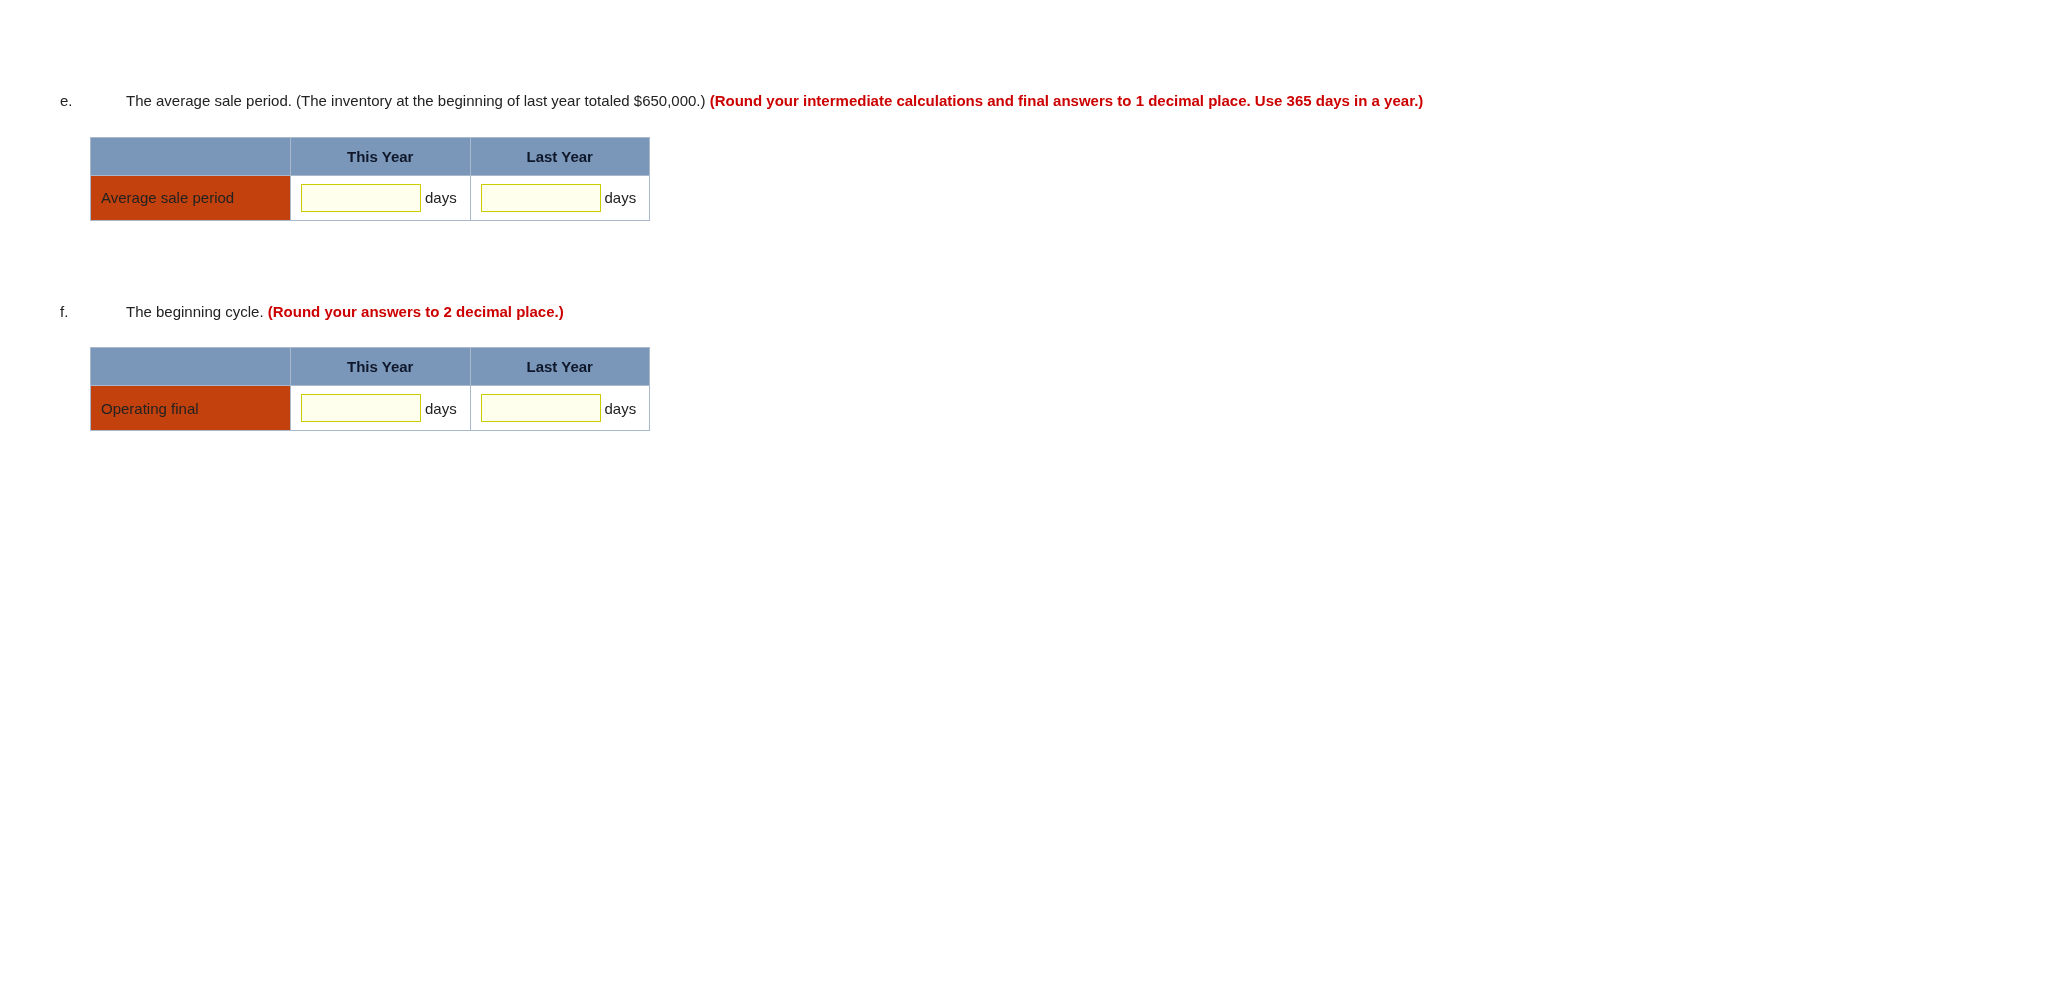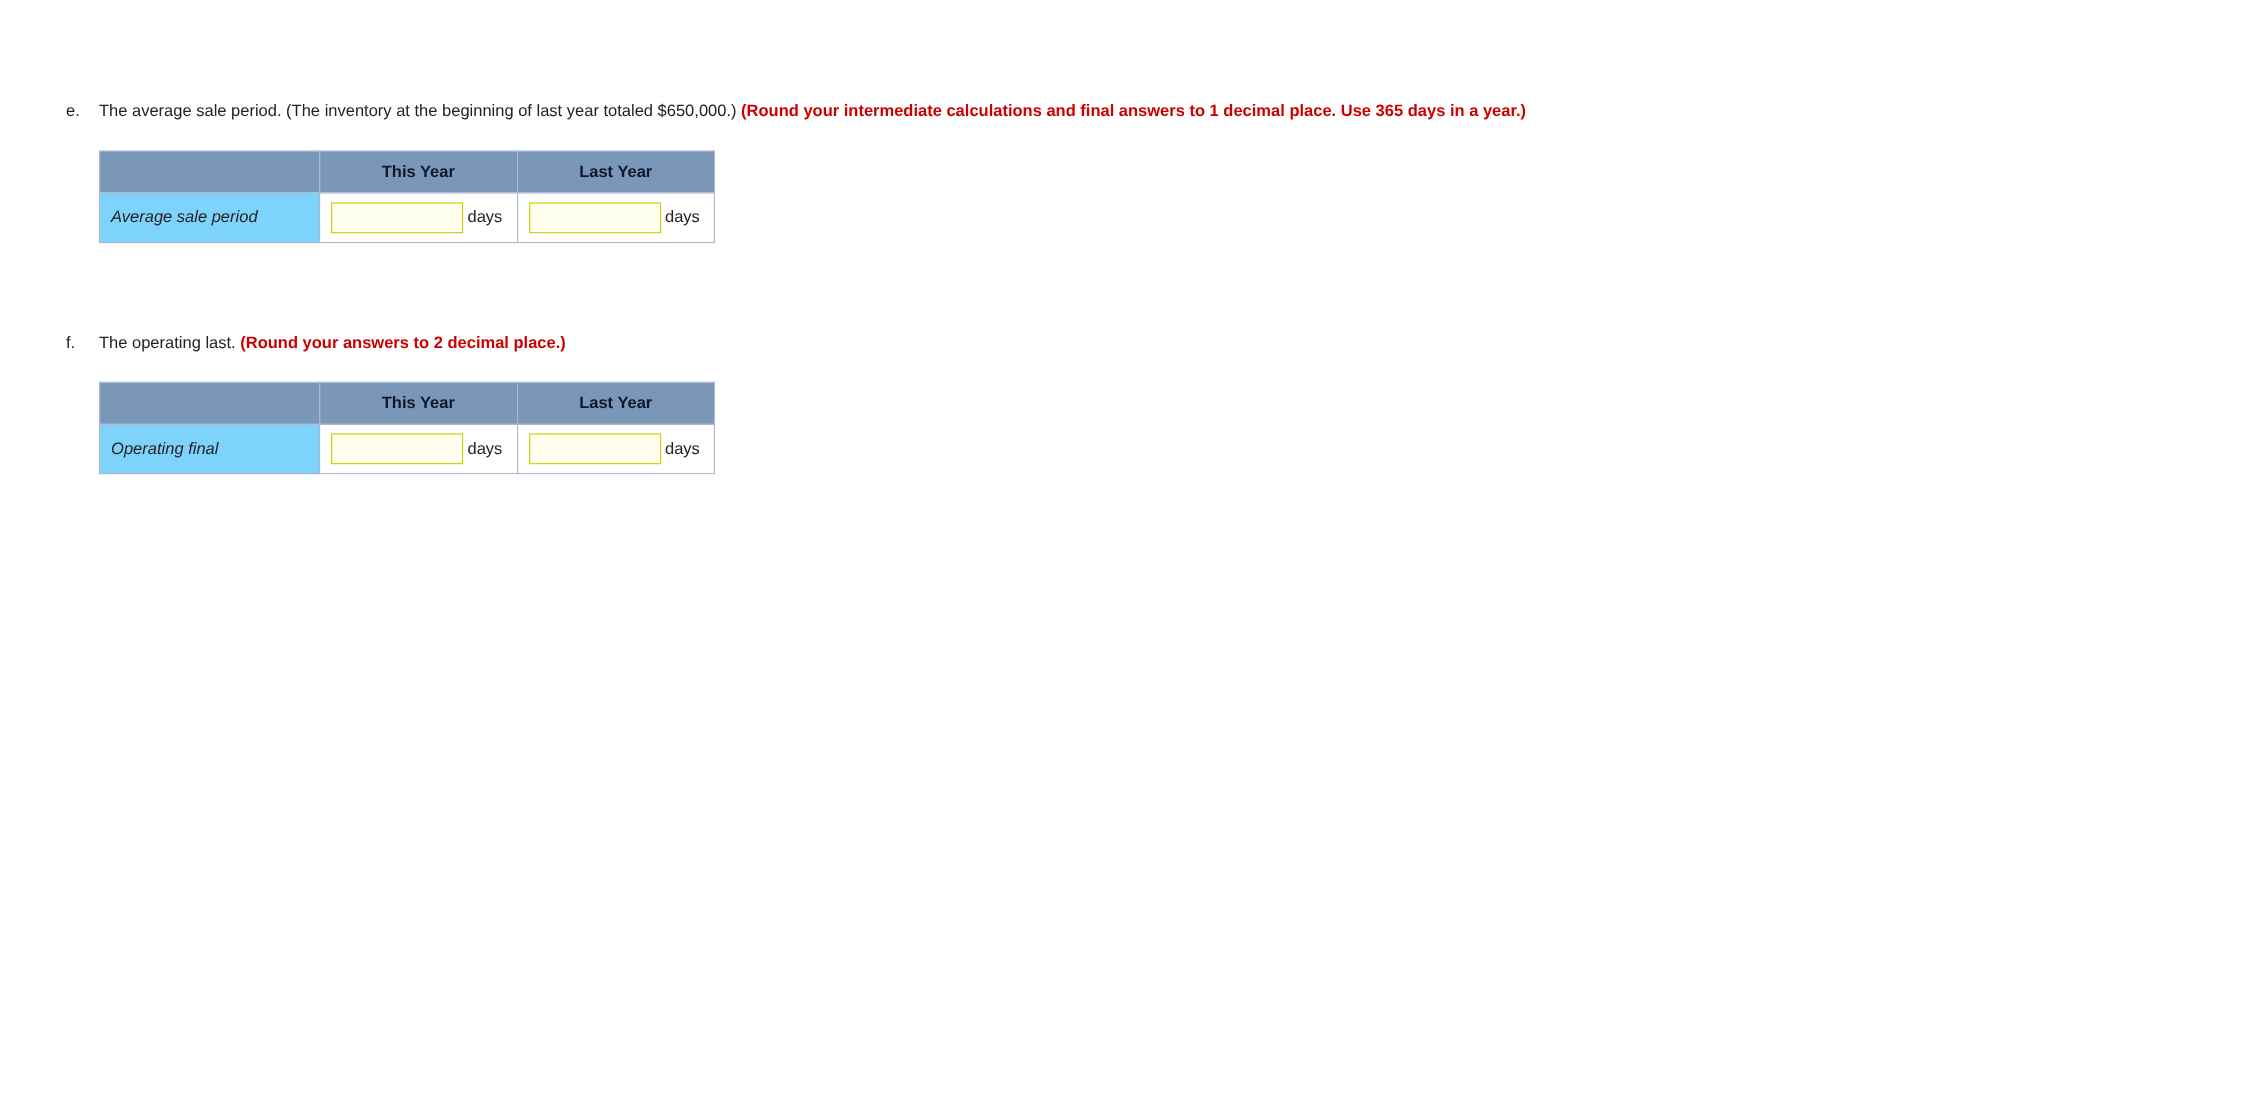--- a/index.html
+++ b/index.html
@@ -32,20 +32,21 @@
       min-width: 30px;
       font-size: 15px;
       color: #222;
       padding-top: 2px;
     }
 
     .question-text {
       font-size: 15px;
       color: #222;
       line-height: 1.5;
+      margin-left: 36px;
     }
 
     .question-text .highlight {
       color: #cc0000;
       font-weight: bold;
     }
 
     .table-container {
       margin-left: 30px;
     }
@@ -71,24 +72,23 @@
     }
 
     tbody tr td {
       border: 1px solid #aab8cc;
       padding: 8px 10px;
       font-size: 15px;
       vertical-align: middle;
     }
 
     tbody tr td:first-child {
-      background-color: #7dd3fc;
+      background-color: #c2410c;
       width: 200px;
       padding-left: 10px;
-      font-style: italic;
     }
 
     .input-cell {
       display: flex;
       align-items: center;
       gap: 4px;
     }
 
     .input-field {
       border: 1px solid #cccc00;
@@ -152,21 +152,21 @@
         </tr>
       </tbody>
     </table>
   </div>
 </div>
 
 <div class="section section-f">
   <div class="question-label">
     <span class="question-letter">f.</span>
     <span class="question-text">
-      <span>The operating last.</span>
+      <span>The beginning cycle.</span>
       <span class="highlight">(Round your answers to 2 decimal place.)</span>
     </span>
   </div>
 
   <div class="table-container">
     <table>
       <thead>
         <tr>
           <th></th>
           <th>This Year</th>

